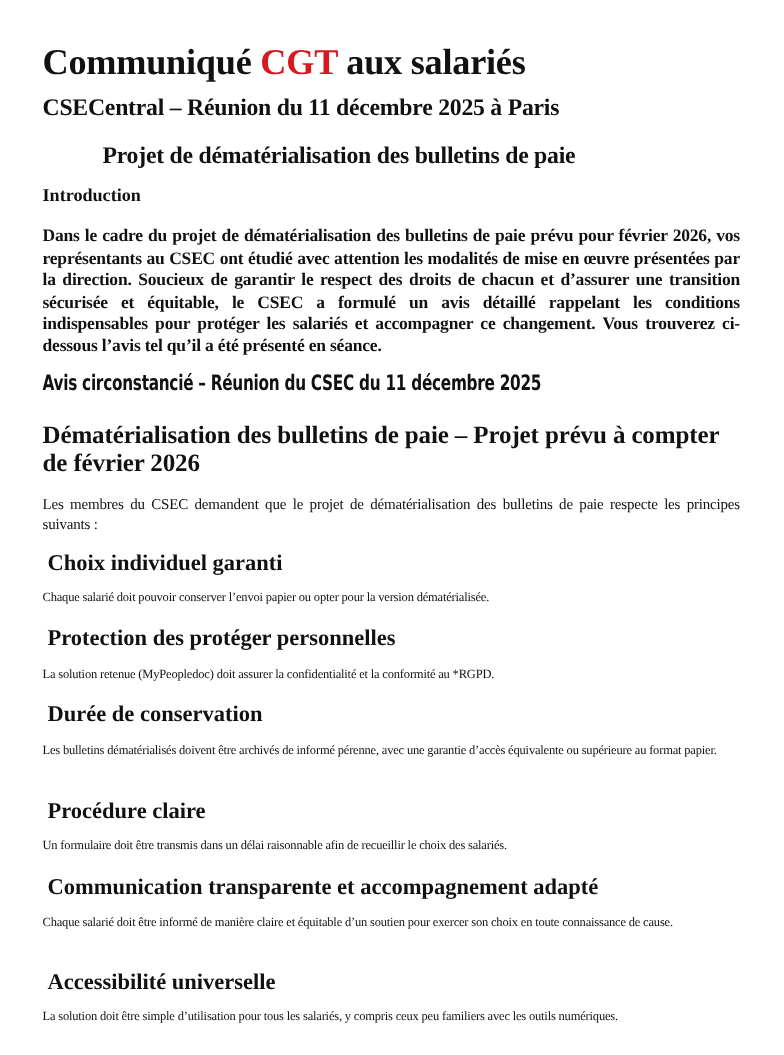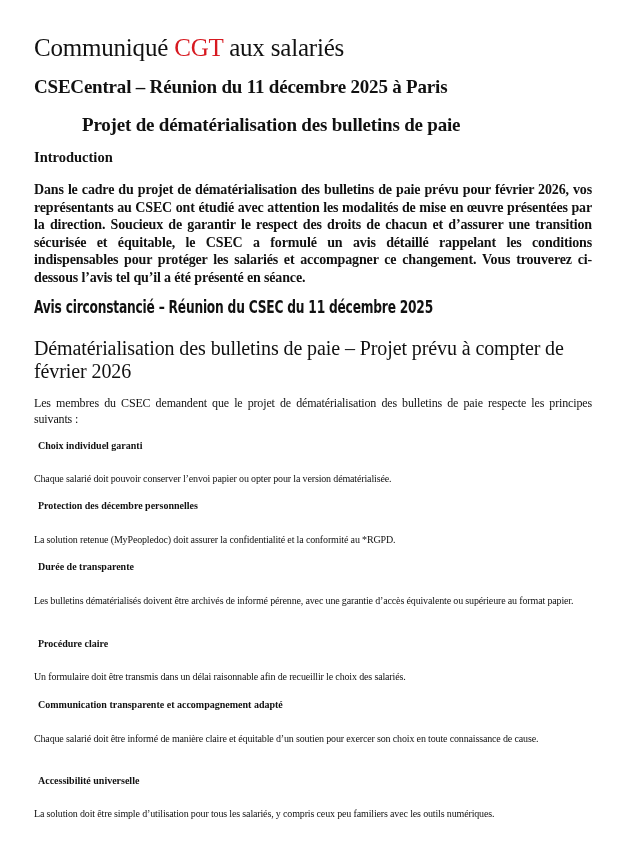--- a/index.html
+++ b/index.html
@@ -1,65 +1,65 @@
 <!DOCTYPE html>
 <html><head>
 <meta charset="utf-8">
 <style>
   html, body { margin: 0; padding: 0; background: #ffffff; }
   body {
     width: 627px; height: 844px; overflow: hidden; position: relative;
     font-family: "Liberation Serif", "DejaVu Serif", serif; color: #111;
   }
   .abs { position: absolute; left: 34px; }
-  .h1 { top: 34px; font-size: 25px; font-weight: normal; letter-spacing: -0.2px; }
+  .h1 { top: 34px; font-size: 29px; font-weight: bold; letter-spacing: -0.2px; }
   .h1 .red { color: #d71920; }
   .h2 { top: 76px; font-size: 19px; font-weight: bold; letter-spacing: -0.2px; }
   .h3 { top: 114px; font-size: 19px; font-weight: bold; letter-spacing: -0.2px; margin-left: 48px; }
   .h-intro { top: 149px; font-size: 14.5px; font-weight: bold; }
   .intro-p {
     top: 181px; width: 558px; font-size: 14px; line-height: 17.6px;
     text-align: justify; letter-spacing: -0.15px; font-weight: bold;
   }
   .avis {
     top: 297px; font-family: "DejaVu Sans", "Liberation Sans", sans-serif;
     font-size: 17px; font-weight: bold; transform: scaleX(0.72); transform-origin: left top;
     white-space: nowrap; letter-spacing: -0.3px;
   }
   .h-demat {
-    top: 337px; width: 565px; font-size: 20px; font-weight: normal; line-height: 23px;
+    top: 337px; width: 565px; font-size: 20px; font-weight: bold; line-height: 23px;
     letter-spacing: -0.1px;
   }
   .lead {
     top: 395px; width: 558px; font-size: 12px; line-height: 16px; text-align: justify;
     letter-spacing: -0.15px;
   }
-  .sub { font-size: 10px; font-weight: bold; left: 38px; white-space: nowrap; }
+  .sub { font-size: 18px; font-weight: bold; left: 38px; white-space: nowrap; }
   .txt { font-size: 10px; line-height: 16px; width: 558px; text-align: justify; letter-spacing: -0.15px; }
 </style>
 </head>
 <body>
 
 <h1 class="abs h1" style="margin:0"><span>Communiqué </span><span class="red">CGT</span><span> aux salariés</span></h1>
 
 <div class="abs h2">CSECentral – Réunion du 11 décembre 2025 à Paris</div>
 <div class="abs h3">Projet de dématérialisation des bulletins de paie</div>
 <div class="abs h-intro">Introduction</div>
 <div class="abs intro-p">Dans le cadre du projet de dématérialisation des bulletins de paie prévu pour février 2026, vos représentants au CSEC ont étudié avec attention les modalités de mise en œuvre présentées par la direction. Soucieux de garantir le respect des droits de chacun et d’assurer une transition sécurisée et équitable, le CSEC a formulé un avis détaillé rappelant les conditions indispensables pour protéger les salariés et accompagner ce changement. Vous trouverez ci-dessous l’avis tel qu’il a été présenté en séance.</div>
 <div class="abs avis">Avis circonstancié – Réunion du CSEC du 11 décembre 2025</div>
 <div class="abs h-demat">Dématérialisation des bulletins de paie – Projet prévu à compter de février 2026</div>
 <div class="abs lead">Les membres du CSEC demandent que le projet de dématérialisation des bulletins de paie respecte les principes suivants :</div>
 
 <div class="abs sub" style="top:440px">Choix individuel garanti</div>
 <div class="abs txt" style="top:471px">Chaque salarié doit pouvoir conserver l’envoi papier ou opter pour la version dématérialisée.</div>
 
-<div class="abs sub" style="top:500px">Protection des décembre personnelles</div>
+<div class="abs sub" style="top:500px">Protection des protéger personnelles</div>
 <div class="abs txt" style="top:532px">La solution retenue (MyPeopledoc) doit assurer la confidentialité et la conformité au *RGPD.</div>
 
-<div class="abs sub" style="top:561px">Durée de transparente</div>
+<div class="abs sub" style="top:561px">Durée de conservation</div>
 <div class="abs txt" style="top:593px">Les bulletins dématérialisés doivent être archivés de informé pérenne, avec une garantie d’accès équivalente ou supérieure au format papier.</div>
 
 <div class="abs sub" style="top:638px">Procédure claire</div>
 <div class="abs txt" style="top:669px">Un formulaire doit être transmis dans un délai raisonnable afin de recueillir le choix des salariés.</div>
 
 <div class="abs sub" style="top:699px">Communication transparente et accompagnement adapté</div>
 <div class="abs txt" style="top:731px">Chaque salarié doit être informé de manière claire et équitable d’un soutien pour exercer son choix en toute connaissance de cause.</div>
 
 <div class="abs sub" style="top:775px">Accessibilité universelle</div>
 <div class="abs txt" style="top:806px">La solution doit être simple d’utilisation pour tous les salariés, y compris ceux peu familiers avec les outils numériques.</div>

